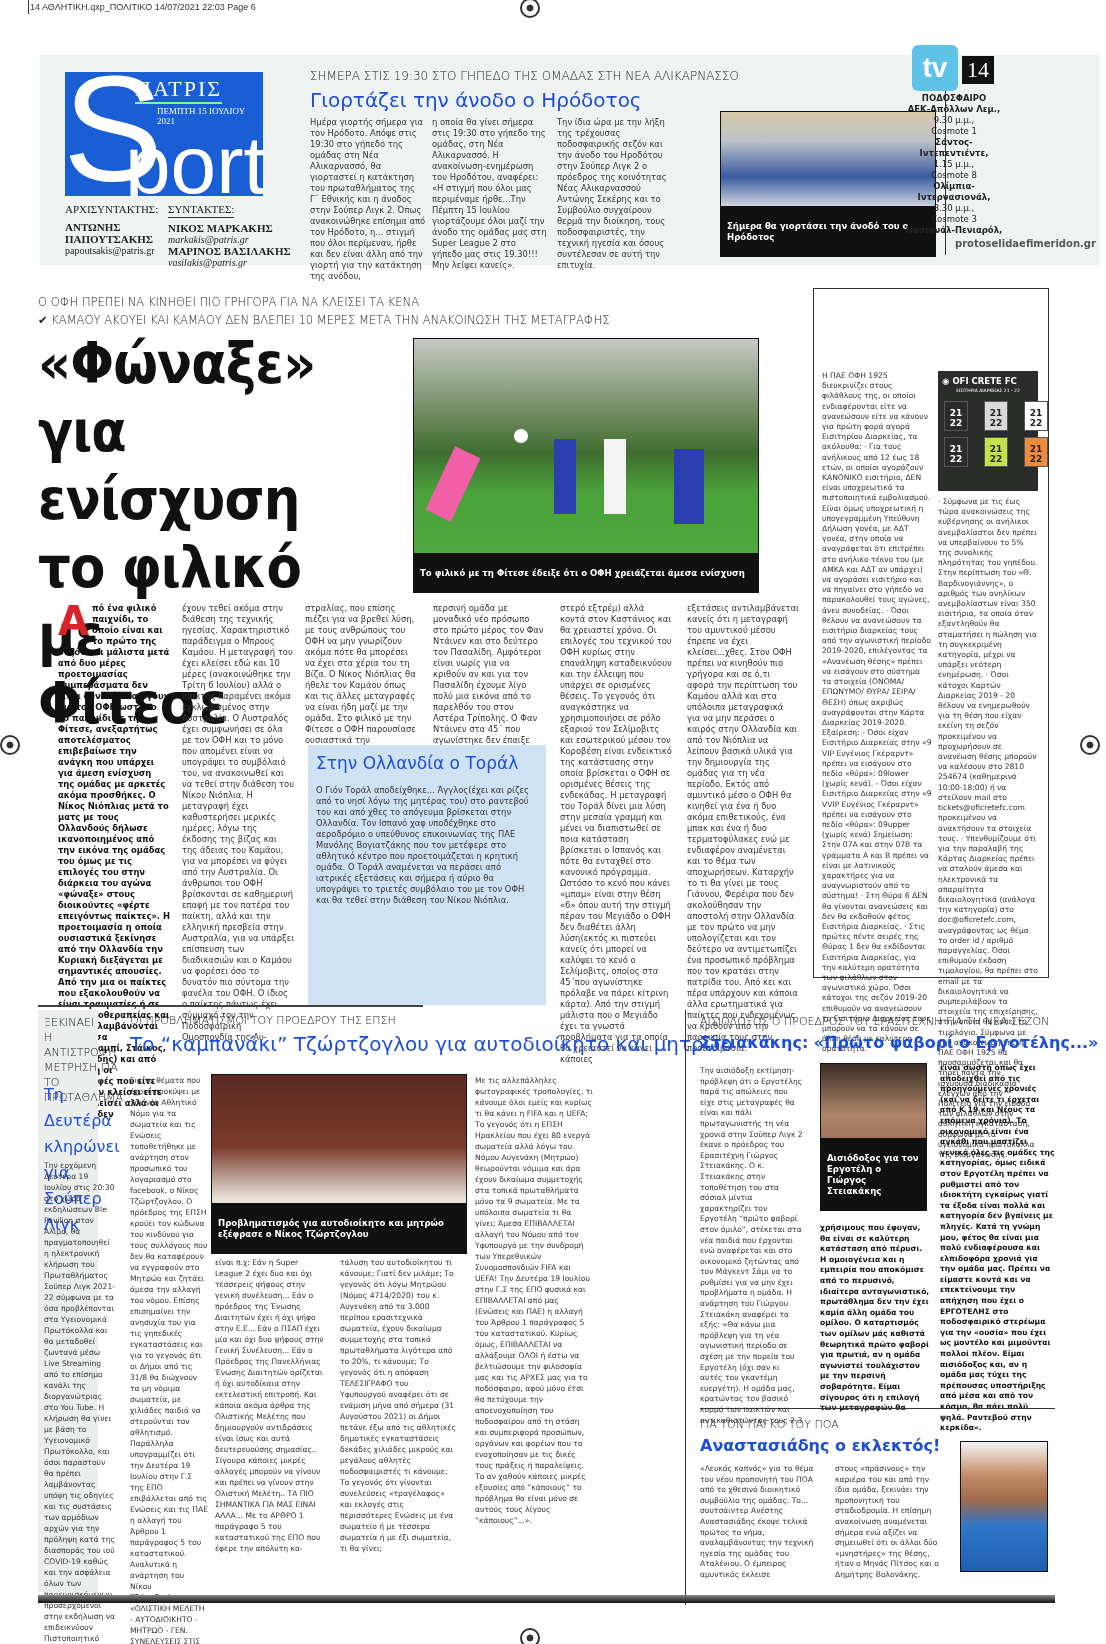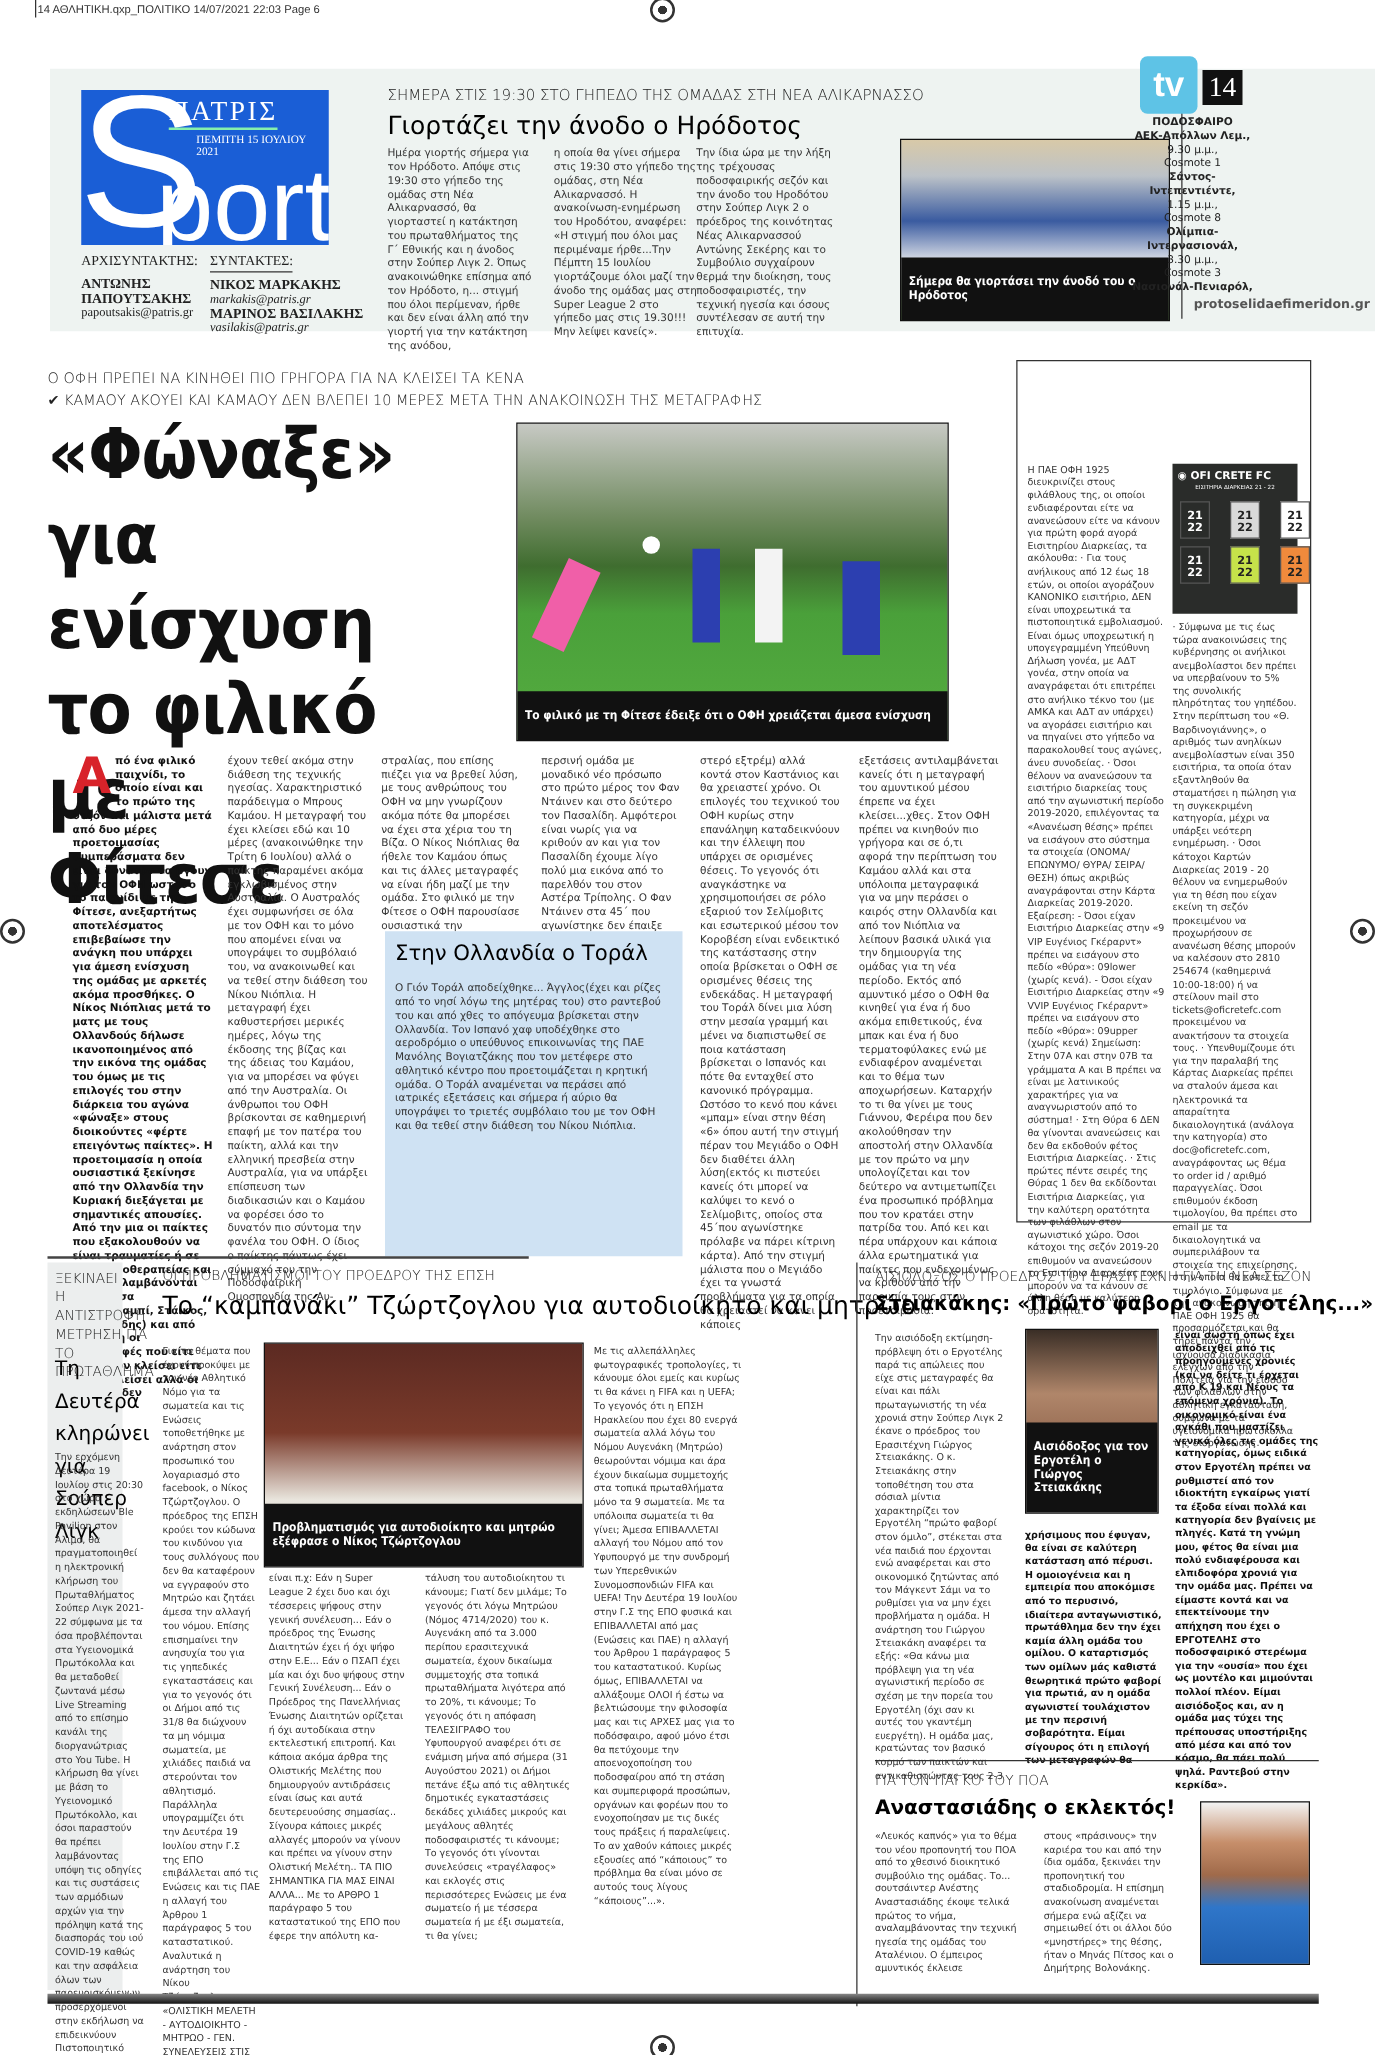--- a/index.html
+++ b/index.html
@@ -12,21 +12,21 @@
   .topband{left:40px;top:55px;width:1060px;height:210px;background:#eef3f1;}
   .logo{left:65px;top:72px;width:198px;height:124px;background:#1a5ed6;overflow:hidden;}
   .logo .s-big{position:absolute;left:-2px;top:-18px;font-family:"Liberation Sans",sans-serif;font-size:150px;color:#fff;line-height:1;font-weight:normal;}
   .logo .port{position:absolute;left:60px;top:52px;font-family:"Liberation Sans",sans-serif;font-size:82px;color:#fff;line-height:1;}
   .logo .patris{position:absolute;left:70px;top:4px;color:#fff;font-family:"Liberation Serif",serif;font-size:22px;letter-spacing:2px;border-bottom:2px solid #86efac;}
   .logo .date{position:absolute;left:92px;top:34px;color:#fff;font-family:"Liberation Serif",serif;font-size:9px;}
   .staff{font-family:"Liberation Serif",serif;font-size:10px;color:#222;}
   .staff .lbl{font-size:11px;}
   .staff b{font-size:11px;}
   .kicker{font-family:"DejaVu Sans",sans-serif;font-size:12px;color:#222;font-weight:300;}
-  .hd{font-family:"DejaVu Sans",sans-serif;font-weight:bold;color:#000000;}
+  .hd{font-family:"DejaVu Sans",sans-serif;font-weight:bold;color:#1d4ed8;}
   .col{font-size:8.4px;line-height:11px;color:#333;font-family:"DejaVu Sans",sans-serif;}
   .photo{background:linear-gradient(160deg,#6e7d6a 0%,#99a88d 35%,#4b8d3b 60%,#3f8a30 100%);border:1px solid #111;}
   .caption{position:absolute;left:0;right:0;bottom:0;background:#111;color:#fff;font-size:9.5px;font-weight:bold;padding:14px 6px;font-family:"DejaVu Sans Condensed","DejaVu Sans",sans-serif;}
   .tv-icon{left:912px;top:45px;width:46px;height:46px;background:#5ec3e6;border-radius:6px;color:#fff;font-size:28px;font-weight:bold;text-align:center;line-height:46px;font-family:"Liberation Sans",sans-serif;}
   .pagenum{left:962px;top:56px;width:32px;height:28px;background:#111;color:#fff;font-family:"Liberation Serif",serif;font-size:22px;text-align:center;line-height:28px;}
   .tvlist{left:905px;top:93px;width:98px;font-size:8.5px;text-align:center;line-height:11px;color:#222;}
   .watermark{left:955px;top:238px;font-size:10px;font-weight:bold;color:#555;}
   .vline{width:1px;background:#333;}
   .hline{height:2px;background:#444;}
   .huge{font-family:"DejaVu Sans",sans-serif;font-weight:bold;font-size:56px;line-height:68px;color:#111;letter-spacing:-1px;transform:scaleX(0.92);transform-origin:left;}
@@ -63,21 +63,21 @@
 </div>
 <div class="abs staff" style="left:168px;top:203px;width:135px;">
   <div class="lbl" style="border-bottom:1px solid #333;display:inline-block;padding-bottom:2px;">ΣΥΝΤΑΚΤΕΣ:</div>
   <div style="margin-top:4px;"><b>ΝΙΚΟΣ ΜΑΡΚΑΚΗΣ</b> <i>markakis@patris.gr</i></div>
   <div><b>ΜΑΡΙΝΟΣ ΒΑΣΙΛΑΚΗΣ</b> <i>vasilakis@patris.gr</i></div>
 </div>
 
 <div class="abs kicker" style="left:310px;top:69px;">ΣΗΜΕΡΑ ΣΤΙΣ 19:30 ΣΤΟ ΓΗΠΕΔΟ ΤΗΣ ΟΜΑΔΑΣ ΣΤΗ ΝΕΑ ΑΛΙΚΑΡΝΑΣΣΟ</div>
 <div class="abs hd" style="left:310px;top:88px;font-size:20px;font-weight:normal;">Γιορτάζει την άνοδο ο Ηρόδοτος</div>
 <div class="abs col" style="left:310px;top:117px;width:116px;">Ημέρα γιορτής σήμερα για τον Ηρόδοτο. Απόψε στις 19:30 στο γήπεδο της ομάδας στη Νέα Αλικαρνασσό, θα γιορταστεί η κατάκτηση του πρωταθλήματος της Γ΄ Εθνικής και η άνοδος στην Σούπερ Λιγκ 2. Όπως ανακοινώθηκε επίσημα από τον Ηρόδοτο, η... στιγμή που όλοι περίμεναν, ήρθε και δεν είναι άλλη από την γιορτή για την κατάκτηση της ανόδου,</div>
-<div class="abs col" style="left:443px;top:117px;width:116px;">η οποία θα γίνει σήμερα στις 19:30 στο γήπεδο της ομάδας, στη Νέα Αλικαρνασσό. Η ανακοίνωση-ενημέρωση του Ηροδότου, αναφέρει: «Η στιγμή που όλοι μας περιμέναμε ήρθε...Την Πέμπτη 15 Ιουλίου γιορτάζουμε όλοι μαζί την άνοδο της ομάδας μας στη Super League 2 στο γήπεδο μας στις 19.30!!! Μην λείψει κανείς».</div>
+<div class="abs col" style="left:432px;top:117px;width:116px;">η οποία θα γίνει σήμερα στις 19:30 στο γήπεδο της ομάδας, στη Νέα Αλικαρνασσό. Η ανακοίνωση-ενημέρωση του Ηροδότου, αναφέρει: «Η στιγμή που όλοι μας περιμέναμε ήρθε...Την Πέμπτη 15 Ιουλίου γιορτάζουμε όλοι μαζί την άνοδο της ομάδας μας στη Super League 2 στο γήπεδο μας στις 19.30!!! Μην λείψει κανείς».</div>
 <div class="abs col" style="left:557px;top:117px;width:118px;">Την ίδια ώρα με την λήξη της τρέχουσας ποδοσφαιρικής σεζόν και την άνοδο του Ηροδότου στην Σούπερ Λιγκ 2 ο πρόεδρος της κοινότητας Νέας Αλικαρνασσού Αντώνης Σεκέρης και το Συμβούλιο συγχαίρουν θερμά την διοίκηση, τους ποδοσφαιριστές, την τεχνική ηγεσία και όσους συντέλεσαν σε αυτή την επιτυχία.</div>
 <div class="abs photo" style="left:720px;top:111px;width:214px;height:144px;background:linear-gradient(180deg,#d8c9a8 0%,#bcc2c8 20%,#3a5ba0 45%,#f0f0f0 70%,#5f9b3a 100%);">
   <div class="caption">Σήμερα θα γιορτάσει την άνοδό του ο Ηρόδοτος</div>
 </div>
 
 <div class="abs vline" style="left:945px;top:70px;height:185px;"></div>
 <div class="abs tv-icon">tv</div>
 <div class="abs pagenum">14</div>
 <div class="abs tvlist">
   <div style="font-weight:bold;">ΠΟΔΟΣΦΑΙΡΟ</div>

